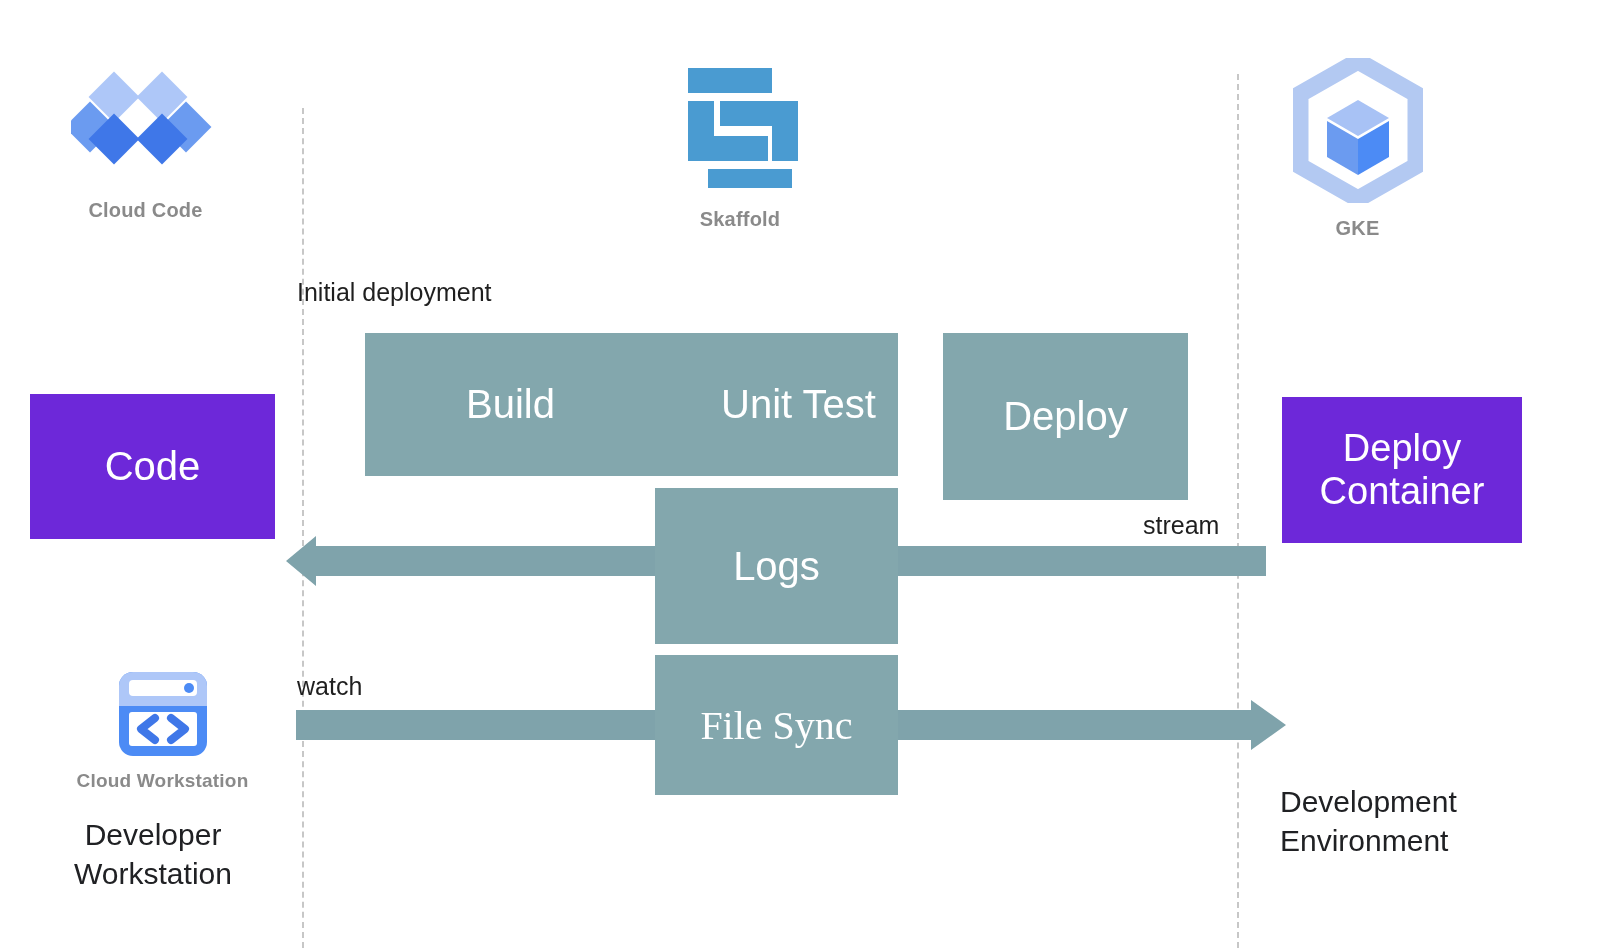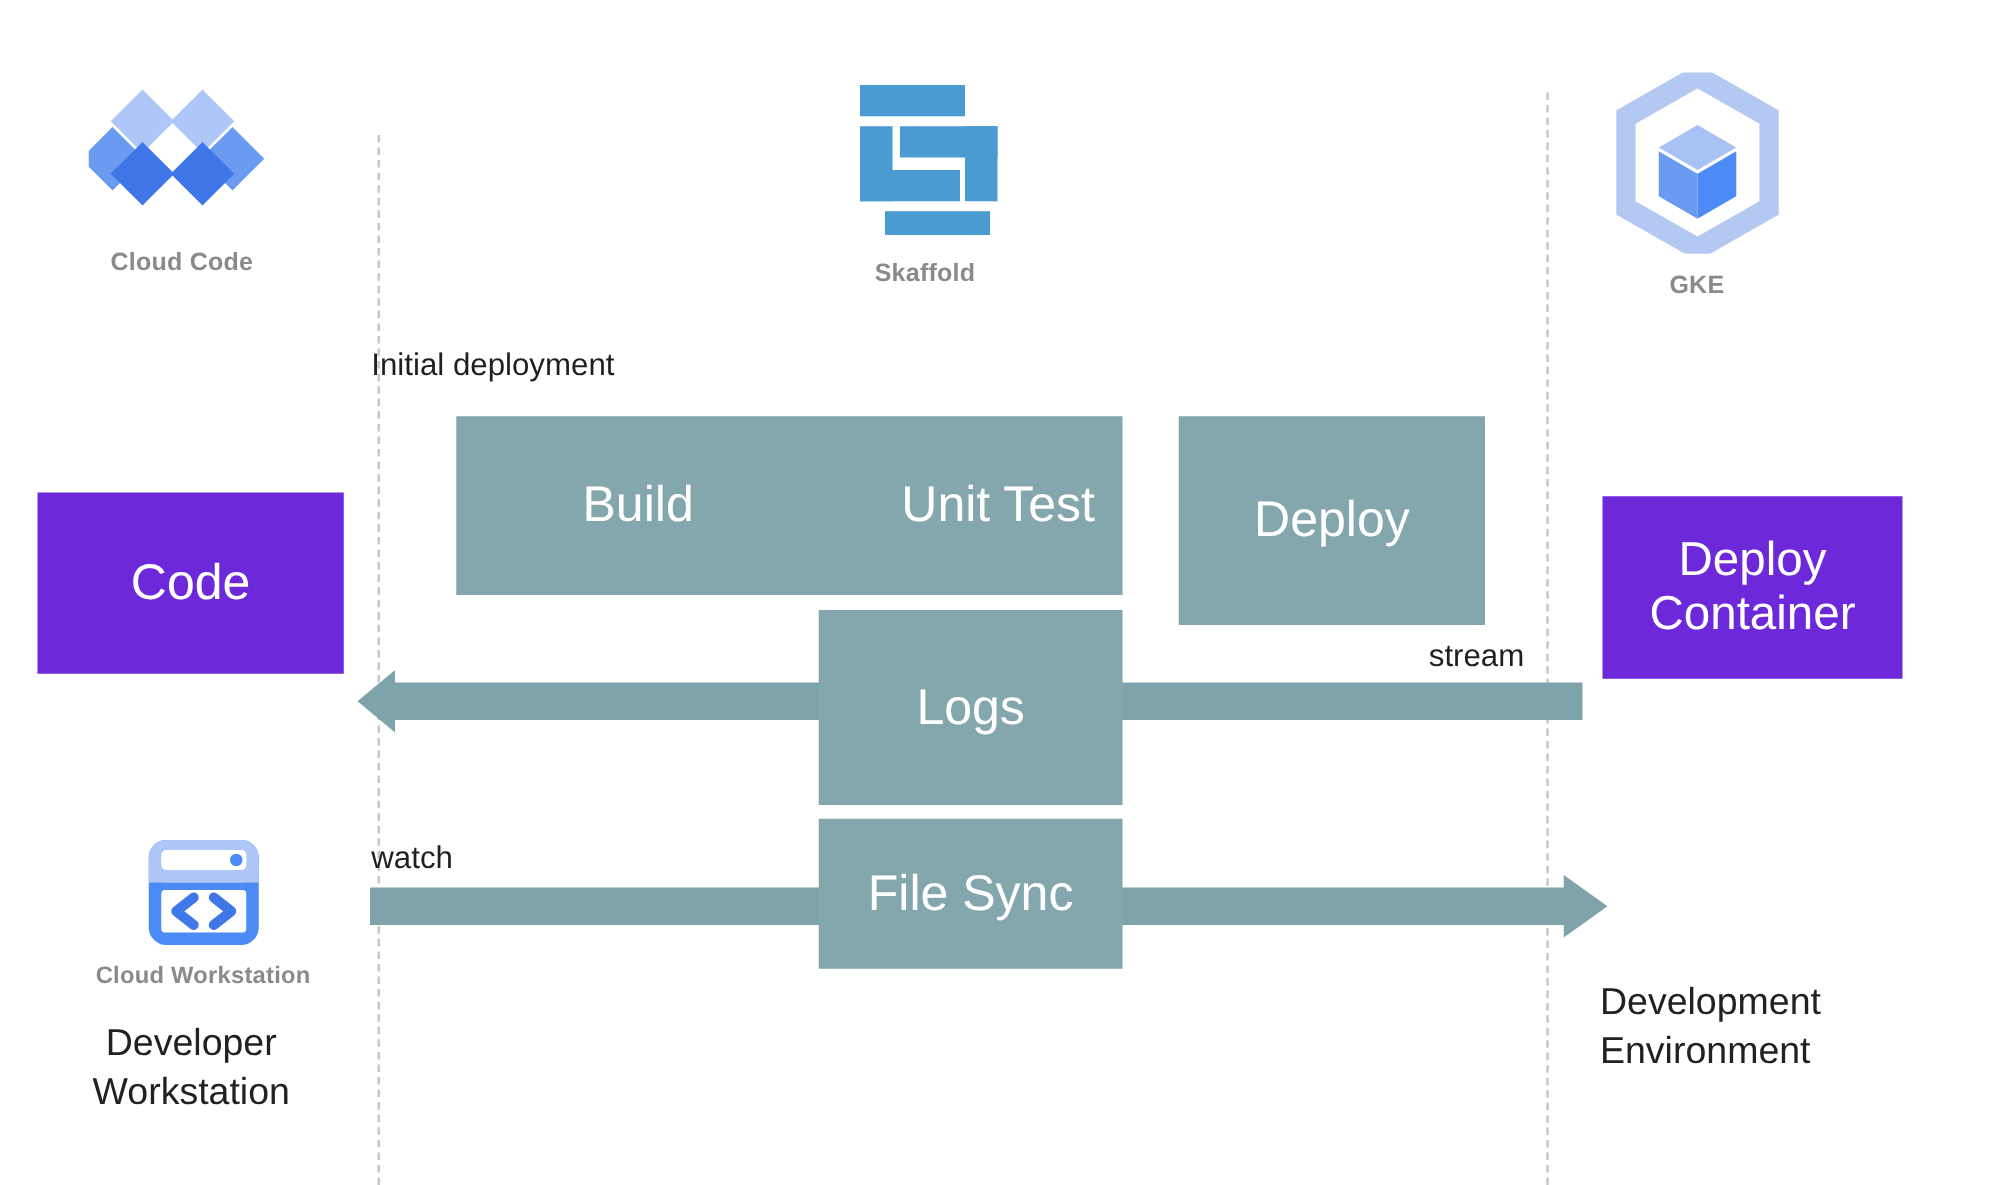--- a/index.html
+++ b/index.html
@@ -83,21 +83,21 @@
     justify-content: center;
     text-align: center;
     font-size: 40px;
     font-weight: 400;
     z-index: 3;
   }
   #box-build     { left: 365px; top: 333px; width: 291px; height: 143px; }
   #box-unit-test { left: 655px; top: 333px; width: 243px; height: 143px; padding-left: 44px; }
   #box-deploy    { left: 943px; top: 333px; width: 245px; height: 167px; }
   #box-logs      { left: 655px; top: 488px; width: 243px; height: 156px; }
-  #box-file-sync { left: 655px; top: 655px; width: 243px; height: 120px; }
+  #box-file-sync { left: 655px; top: 655px; width: 243px; height: 140px; font-family: Liberation Serif, serif; }
 
   
   .flow-arrow {
     position: absolute;
     z-index: 1;
     overflow: visible;
   }
   #arrow-logs     { left: 286px; top: 536px; width: 980px; height: 50px; }
   #arrow-filesync { left: 296px; top: 700px; width: 990px; height: 50px; }
 

